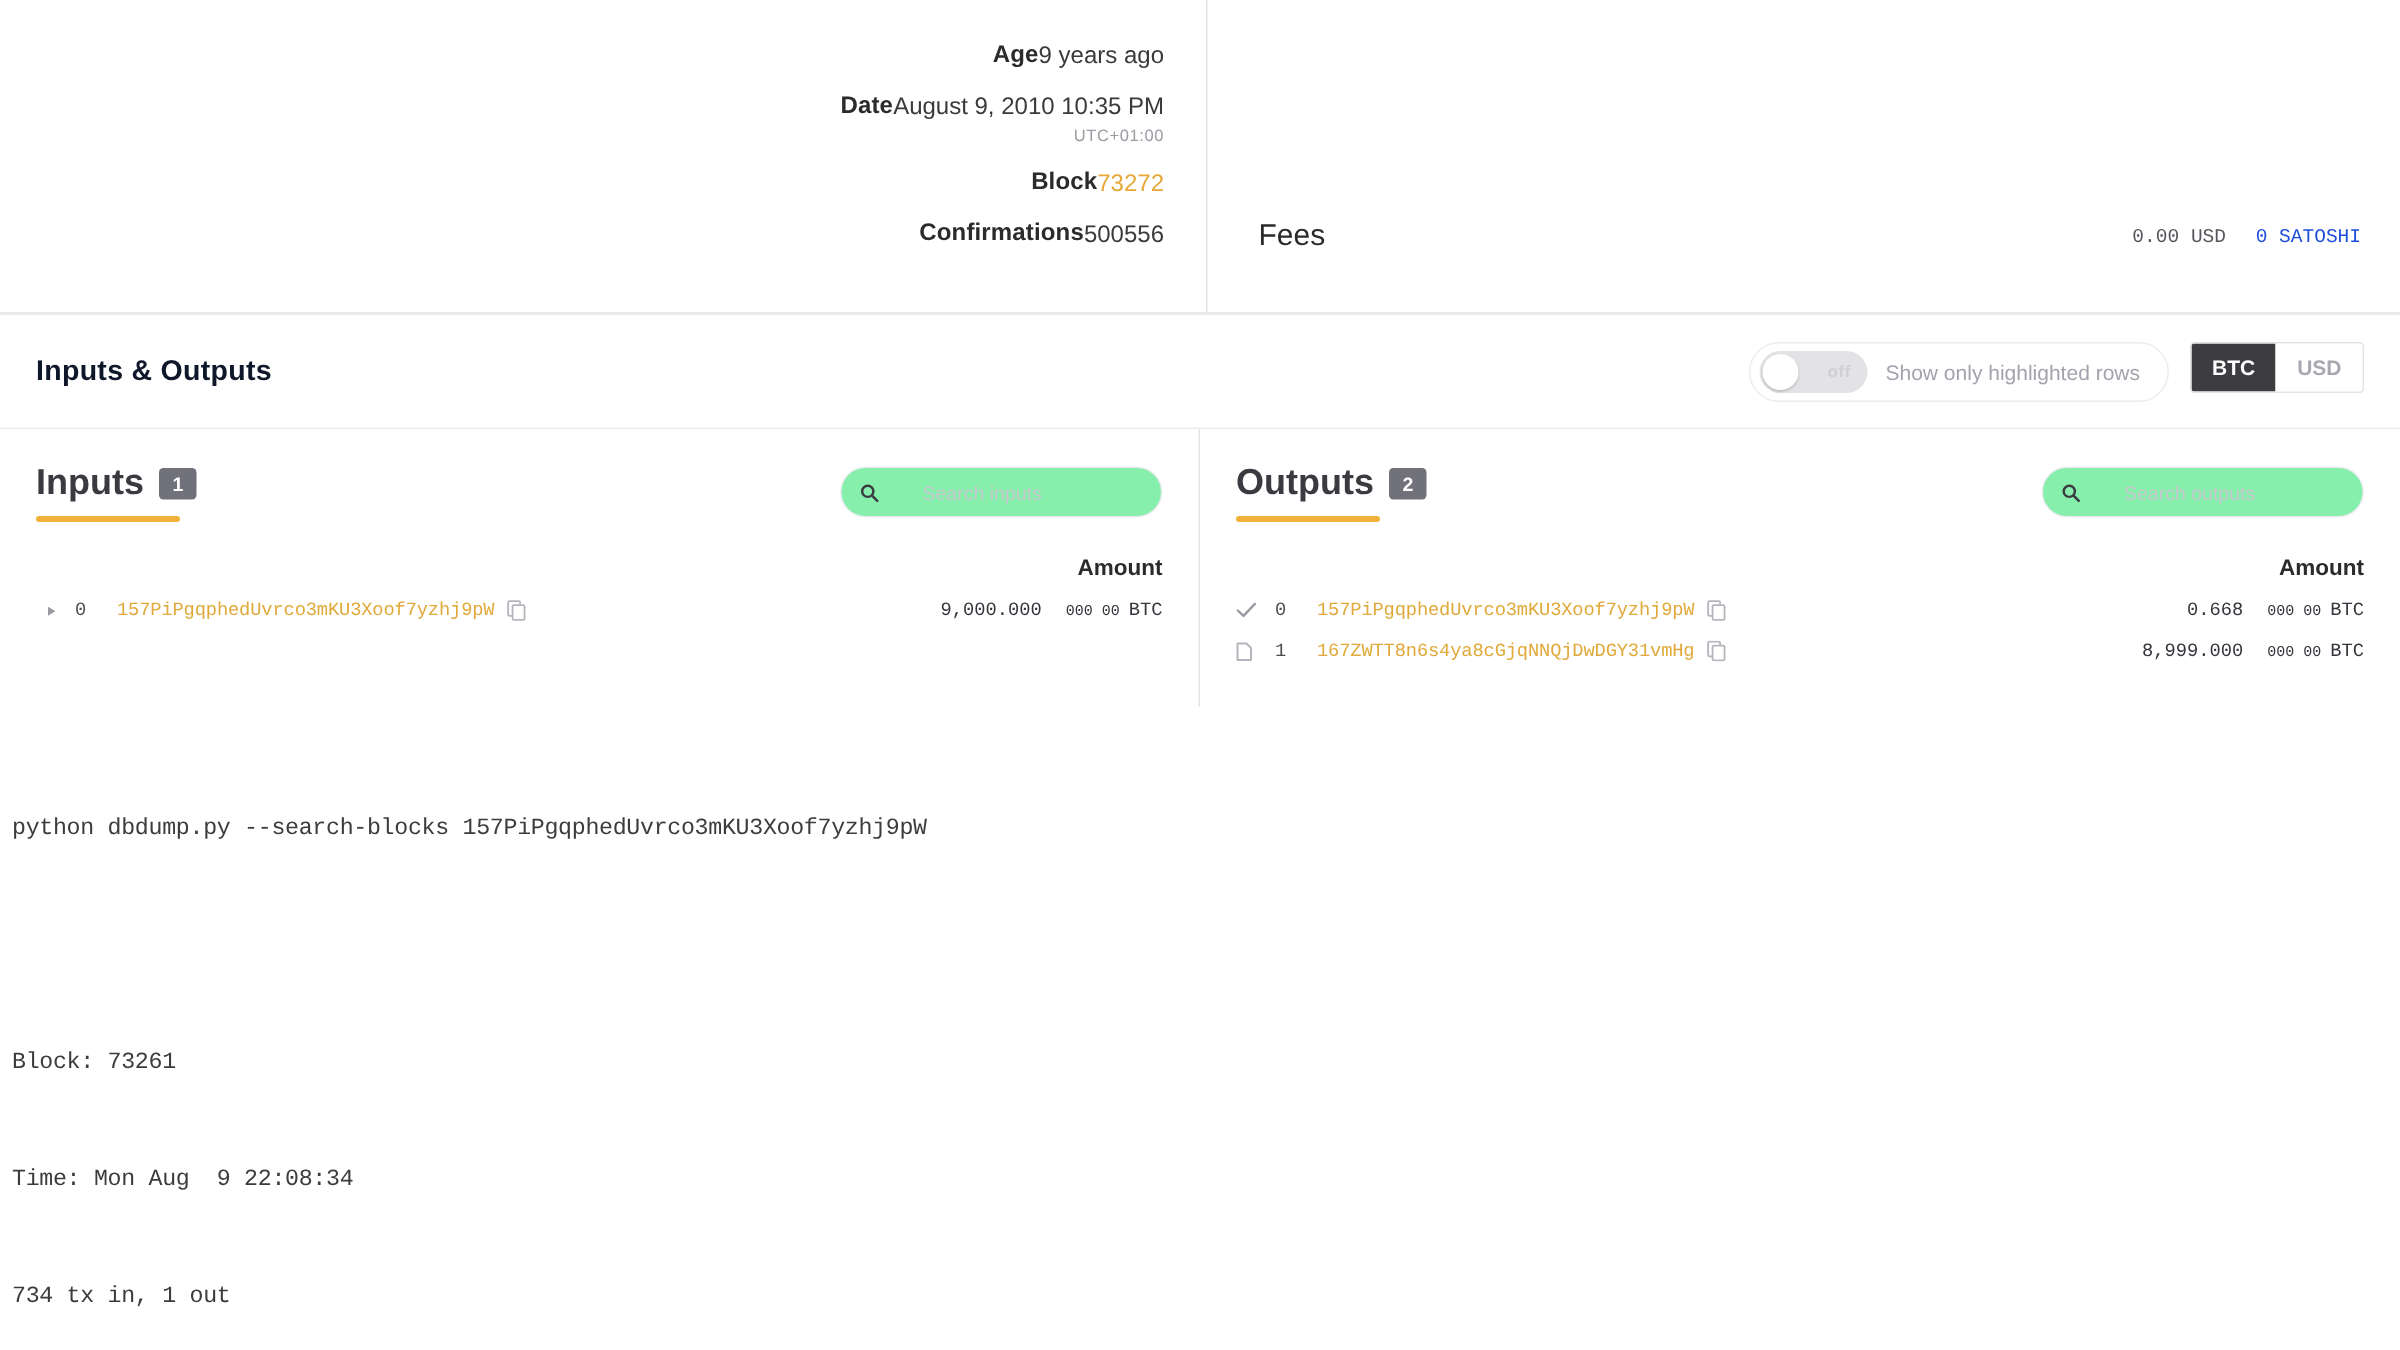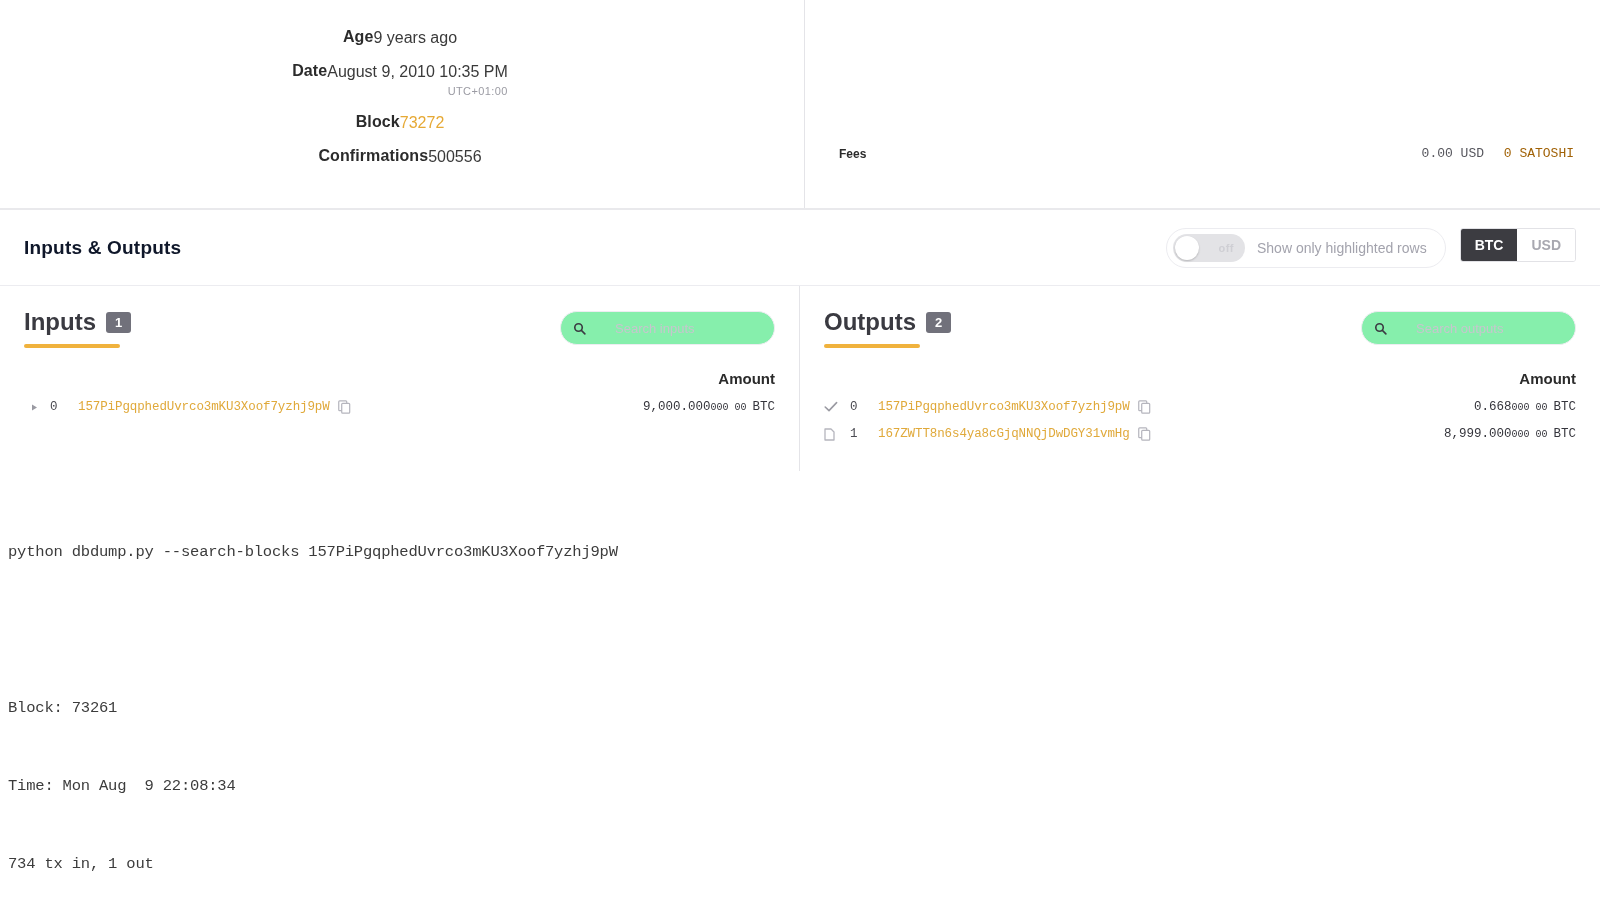--- a/index.html
+++ b/index.html
@@ -23,21 +23,21 @@
     border-right: 1px solid #e4e4e8;
     padding: 28px 28px 0 24px;
   }
   .summary-right {
     flex: 1;
     padding: 28px 20px 0 34px;
   }
   .kv-row {
     display: flex;
     align-items: flex-start;
-    justify-content: center;
+    justify-content: flex-end;
     margin-bottom: 14px;
   }
   .kv-key {
     font-size: 16px;
     font-weight: bold;
     color: #2b2b2b;
     letter-spacing: .1px;
   }
   .kv-val {
     font-size: 16px;
@@ -54,31 +54,31 @@
     font-family: "Liberation Sans", sans-serif;
   }
   .link-amber { color: #e6a935; text-decoration: none; }
 
   .fees-row {
     display: flex;
     align-items: center;
     margin-top: 118px;
   }
   .fees-label {
-    font-size: 12px; font-weight: bold; color: #2b2b2b;
+    font-size: 20px; font-weight: normal; color: #2b2b2b;
     width: 420px;
   }
   .fees-usd {
     font-family: "Liberation Mono", monospace;
     font-size: 13px; color: #55555c;
     width: 225px; text-align: right;
   }
   .fees-sat {
     font-family: "Liberation Mono", monospace;
-    font-size: 13px; color: #a16207;
+    font-size: 13px; color: #1d4ed8;
     flex: 1; text-align: right; padding-right: 6px;
   }
 
   
   .io-header {
     height: 76px;
     display: flex;
     align-items: center;
     padding: 0 24px;
     border-bottom: 1px solid #ececf0;
@@ -218,21 +218,21 @@
     color: #e0a93a;
     text-decoration: none;
     letter-spacing: -.1px;
   }
   .copy-ico { margin-left: 8px; display:flex; align-items:center; cursor:pointer; }
   .row-amt {
     margin-left: auto;
     color: #35353c;
     white-space: nowrap;
   }
-  .row-amt .minor { font-size: 10px; color: #35353c; }
+  .row-amt .minor { font-size: 10px; color: #35353c; margin-left: 16px; }
   .row-amt .unit { margin-left: 6px; }
 
   
   .dump {
     padding: 16px 8px 0 8px;
     font-family: "Liberation Mono", monospace;
     font-size: 15.5px;
     line-height: 26px;
     color: #3c3c3c;
     white-space: pre;

